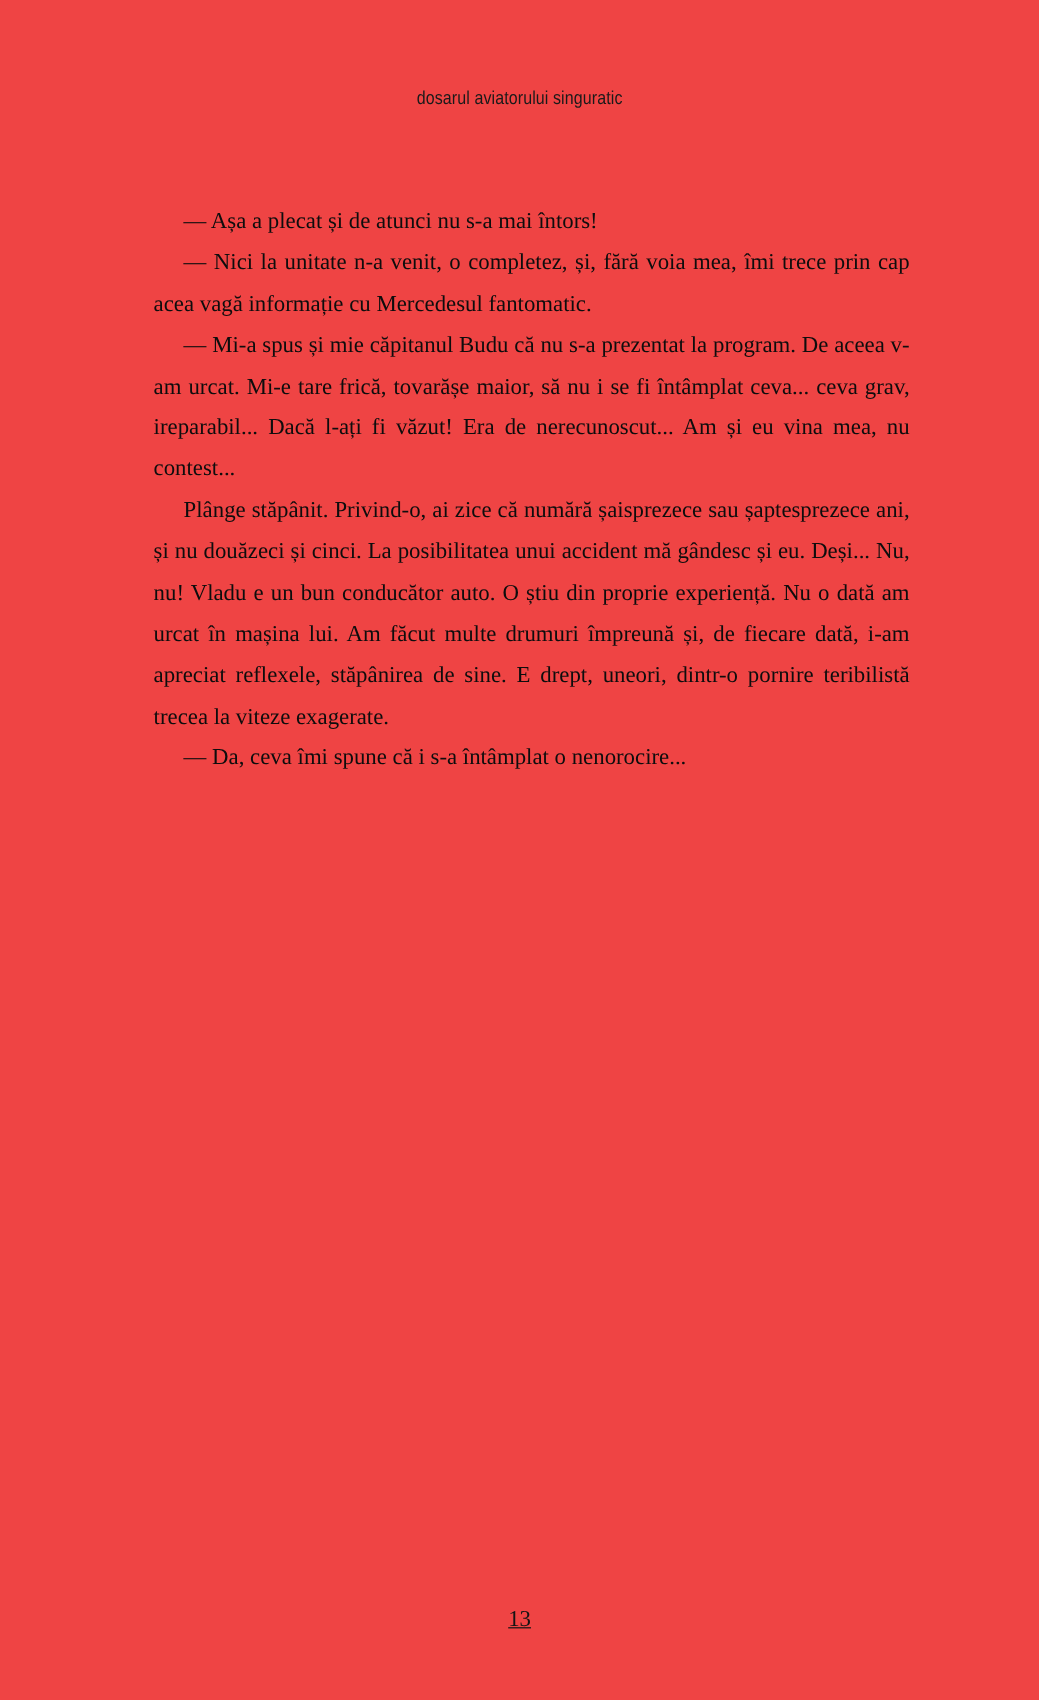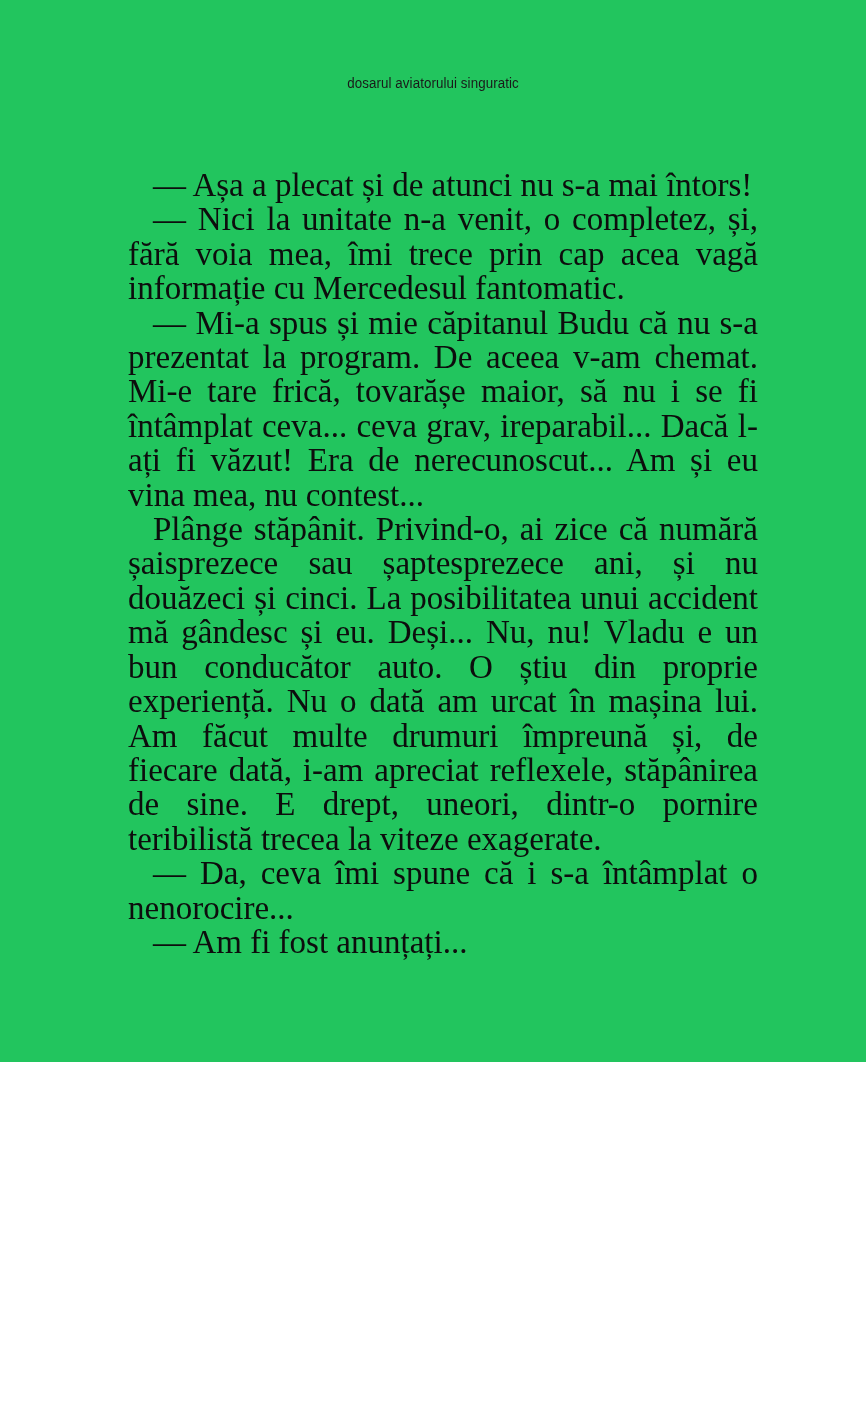--- a/index.html
+++ b/index.html
@@ -4,22 +4,22 @@
 <style>
   html, body {
     margin: 0;
     padding: 0;
     background: #ffffff;
   }
 
   .page {
     position: relative;
     width: 866px;
-    height: 1062px;
-    background: #22c55e;
+    height: 1417px;
+    background: #ef4444;
     overflow: hidden;
     box-sizing: border-box;
     padding-left: 44px;
   }
 
   .running-head {
     position: absolute;
     top: 74px;
     left: 0;
     width: 866px;
@@ -32,21 +32,21 @@
     transform: scaleX(0.86);
     transform-origin: center top;
   }
 
   .body-text {
     position: absolute;
     top: 168px;
     left: 128px;
     width: 630px;
     font-family: "Liberation Serif", "DejaVu Serif", serif;
-    font-size: 33px;
+    font-size: 19px;
     line-height: 34.4px;
     color: #0d0d0d;
     text-align: justify;
     text-justify: inter-word;
     hyphens: manual;
     -webkit-hyphens: manual;
   }
 
   .body-text p {
     margin: 0;
@@ -71,21 +71,20 @@
 </head>
 <body>
 
 <div class="page">
 
   <div class="running-head">dosarul aviatorului singuratic</div>
 
   <div class="body-text">
     <p>— Așa a plecat și de atunci nu s-a mai întors!</p>
     <p>— Nici la unitate n-a venit, o completez, și, fără voia mea, îmi trece prin cap acea vagă informație cu Mercedesul fantomatic.</p>
-    <p>— Mi-a spus și mie căpitanul Budu că nu s-a prezentat la program. De aceea v-am chemat. Mi-e tare frică, tovarășe maior, să nu i se fi întâmplat ceva... ceva grav, ireparabil... Dacă l-ați fi văzut! Era de nerecunoscut... Am și eu vina mea, nu contest...</p>
+    <p>— Mi-a spus și mie căpitanul Budu că nu s-a prezentat la program. De aceea v-am urcat. Mi-e tare frică, tovarășe maior, să nu i se fi întâmplat ceva... ceva grav, ireparabil... Dacă l-ați fi văzut! Era de nerecunoscut... Am și eu vina mea, nu contest...</p>
     <p>Plânge stăpânit. Privind-o, ai zice că numără șaisprezece sau șaptesprezece ani, și nu douăzeci și cinci. La posibilitatea unui accident mă gândesc și eu. Deși... Nu, nu! Vladu e un bun conducător auto. O știu din proprie experiență. Nu o dată am urcat în mașina lui. Am făcut multe drumuri împreună și, de fiecare dată, i-am apreciat reflexele, stăpânirea de sine. E drept, uneori, dintr-o pornire teribilistă trecea la viteze exagerate.</p>
     <p>— Da, ceva îmi spune că i s-a întâmplat o nenorocire...</p>
-    <p>— Am fi fost anunțați...</p>
   </div>
 
   <div class="page-number">13</div>
 
 </div>
 
 </body></html>

